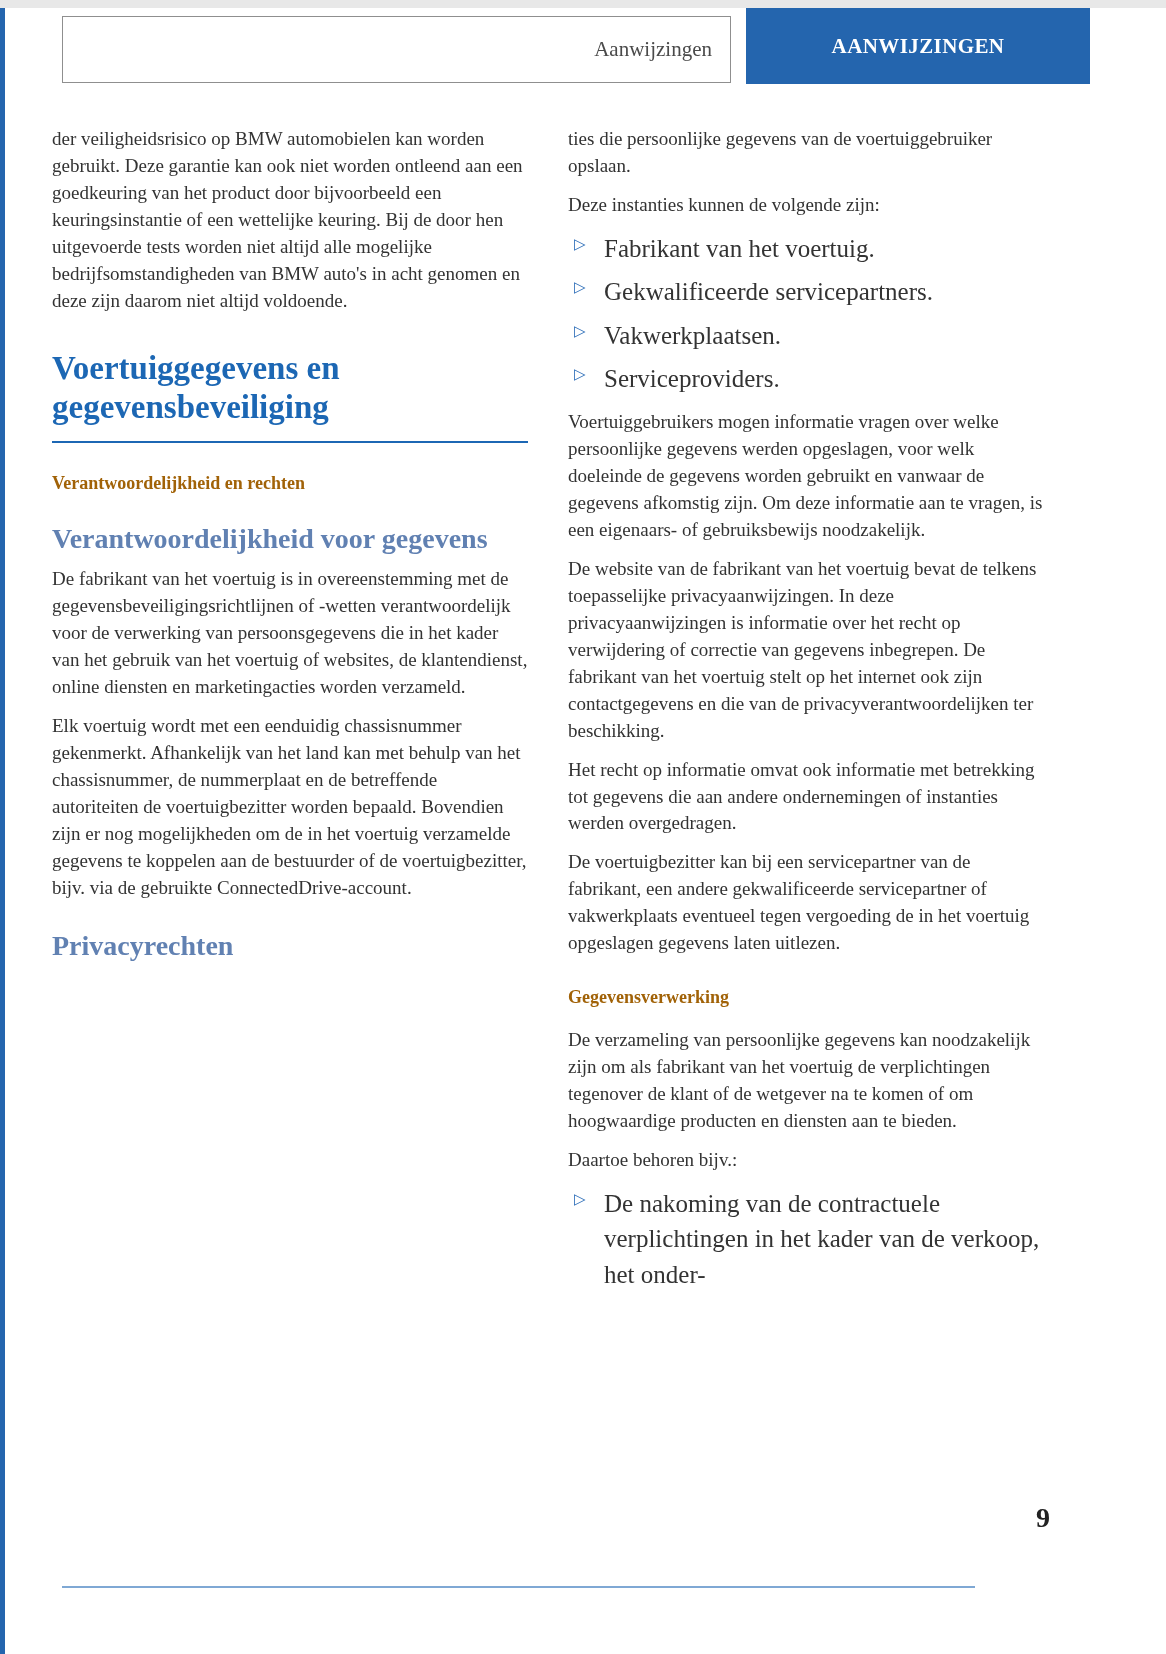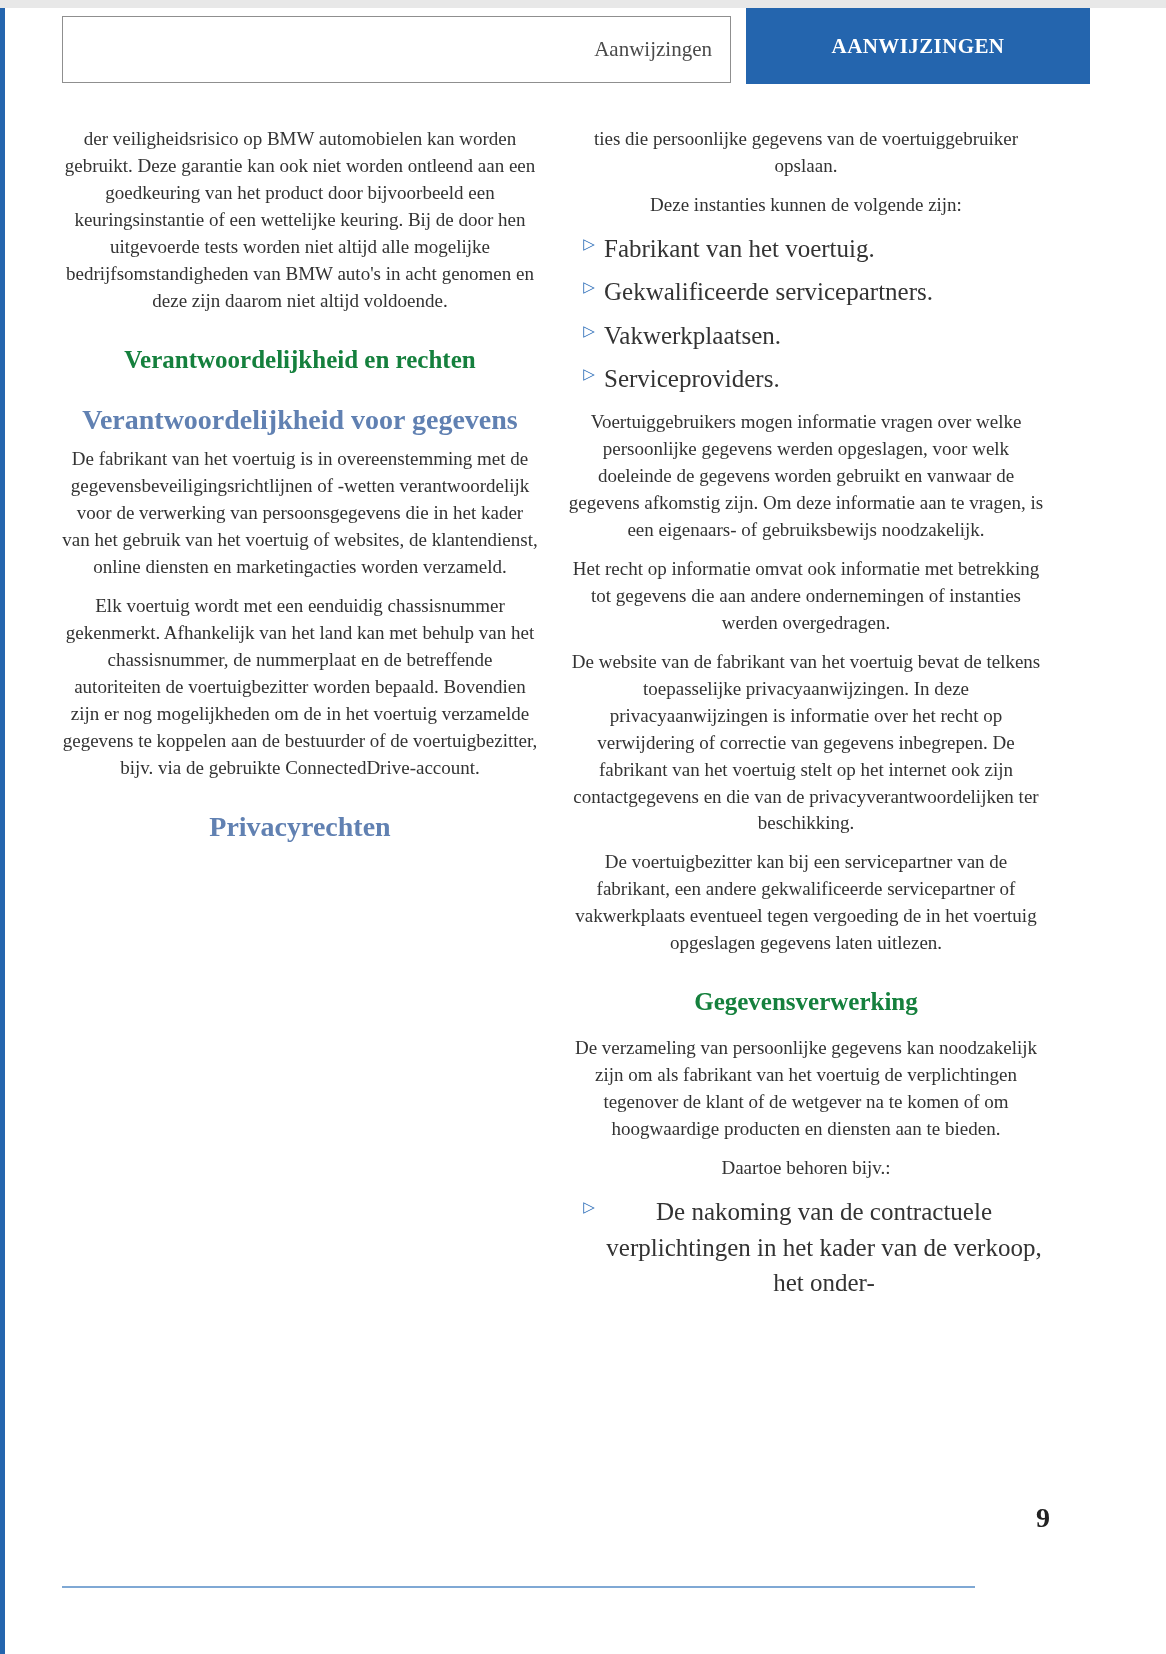--- a/index.html
+++ b/index.html
@@ -29,42 +29,42 @@
   .header-tab {
     position:absolute; left:746px; top:0;
     width:344px; height:76px;
     background:#2465ae;
     color:#ffffff;
     font-weight:bold; font-size:21px;
     display:flex; align-items:center; justify-content:center;
     letter-spacing:0.4px;
   }
   .columns {
-    position:absolute; left:62px; top:118px;
+    position:absolute; left:52px; top:118px;
     width:992px;
-    display:flex; gap:30px;text-align:center;
+    display:flex; gap:40px;
   }
   .col { width:476px; }
   .col p {
     font-size:19px; line-height:1.42;
     margin:0 0 12px 0;
   }
   .main-title {
     margin:34px 0 0 0;
     font-size:33px; line-height:1.18;
     font-weight:bold;
     color:#1c67b4;
     padding-bottom:14px;
     border-bottom:2px solid #1c67b4;
   }
   h2.section-title {
     margin:30px 0 18px 0;
-    font-size:25px; line-height:1.2;
+    font-size:18px; line-height:1.2;
     font-weight:bold;
-    color:#15803d;
+    color:#a16207;
   }
   h3.sub-title {
     margin:28px 0 10px 0;
     font-size:28px; line-height:1.2;
     font-weight:bold;
     color:#6181b2;
   }
   .bullet-list { margin:2px 0 12px 0; }
   .bullet-item {
     display:flex;
@@ -104,20 +104,21 @@
 
   <div class="header-tab">
     <span>AANWIJZINGEN</span>
   </div>
 
   <div class="columns">
 
     <div class="col">
       <p>der veiligheidsrisico op BMW automobielen kan worden gebruikt. Deze garantie kan ook niet worden ontleend aan een goedkeuring van het product door bijvoorbeeld een keuringsinstantie of een wettelijke keuring. Bij de door hen uitgevoerde tests worden niet altijd alle mogelijke bedrijfsomstandigheden van BMW auto's in acht genomen en deze zijn daarom niet altijd voldoende.</p>
 
+      <div class="main-title">Voertuiggegevens en gegevensbeveiliging</div>
 
       <h2 class="section-title">Verantwoordelijkheid en rechten</h2>
 
       <h3 class="sub-title">Verantwoordelijkheid voor gegevens</h3>
       <p>De fabrikant van het voertuig is in overeenstemming met de gegevensbeveiligingsrichtlijnen of -wetten verantwoordelijk voor de verwerking van persoonsgegevens die in het kader van het gebruik van het voertuig of websites, de klantendienst, online diensten en marketingacties worden verzameld.</p>
 
       <p>Elk voertuig wordt met een eenduidig chassisnummer gekenmerkt. Afhankelijk van het land kan met behulp van het chassisnummer, de nummerplaat en de betreffende autoriteiten de voertuigbezitter worden bepaald. Bovendien zijn er nog mogelijkheden om de in het voertuig verzamelde gegevens te koppelen aan de bestuurder of de voertuigbezitter, bijv. via de gebruikte ConnectedDrive-account.</p>
 
       <h3 class="sub-title">Privacyrechten</h3>
     </div>
@@ -139,22 +140,22 @@
           <span class="marker">▷</span>
           <span class="bullet-text">Vakwerkplaatsen.</span>
         </div>
         <div class="bullet-item">
           <span class="marker">▷</span>
           <span class="bullet-text">Serviceproviders.</span>
         </div>
       </div>
 
       <p>Voertuiggebruikers mogen informatie vragen over welke persoonlijke gegevens werden opgeslagen, voor welk doeleinde de gegevens worden gebruikt en vanwaar de gegevens afkomstig zijn. Om deze informatie aan te vragen, is een eigenaars- of gebruiksbewijs noodzakelijk.</p>
+      <p>De website van de fabrikant van het voertuig bevat de telkens toepasselijke privacyaanwijzingen. In deze privacyaanwijzingen is informatie over het recht op verwijdering of correctie van gegevens inbegrepen. De fabrikant van het voertuig stelt op het internet ook zijn contactgegevens en die van de privacyverantwoordelijken ter beschikking.</p>
       <p>Het recht op informatie omvat ook informatie met betrekking tot gegevens die aan andere ondernemingen of instanties werden overgedragen.</p>
-      <p>De website van de fabrikant van het voertuig bevat de telkens toepasselijke privacyaanwijzingen. In deze privacyaanwijzingen is informatie over het recht op verwijdering of correctie van gegevens inbegrepen. De fabrikant van het voertuig stelt op het internet ook zijn contactgegevens en die van de privacyverantwoordelijken ter beschikking.</p>
       <p>De voertuigbezitter kan bij een servicepartner van de fabrikant, een andere gekwalificeerde servicepartner of vakwerkplaats eventueel tegen vergoeding de in het voertuig opgeslagen gegevens laten uitlezen.</p>
 
       <h2 class="section-title">Gegevensverwerking</h2>
 
       <p>De verzameling van persoonlijke gegevens kan noodzakelijk zijn om als fabrikant van het voertuig de verplichtingen tegenover de klant of de wetgever na te komen of om hoogwaardige producten en diensten aan te bieden.</p>
       <p>Daartoe behoren bijv.:</p>
 
       <div class="bullet-list">
         <div class="bullet-item">
           <span class="marker">▷</span>

